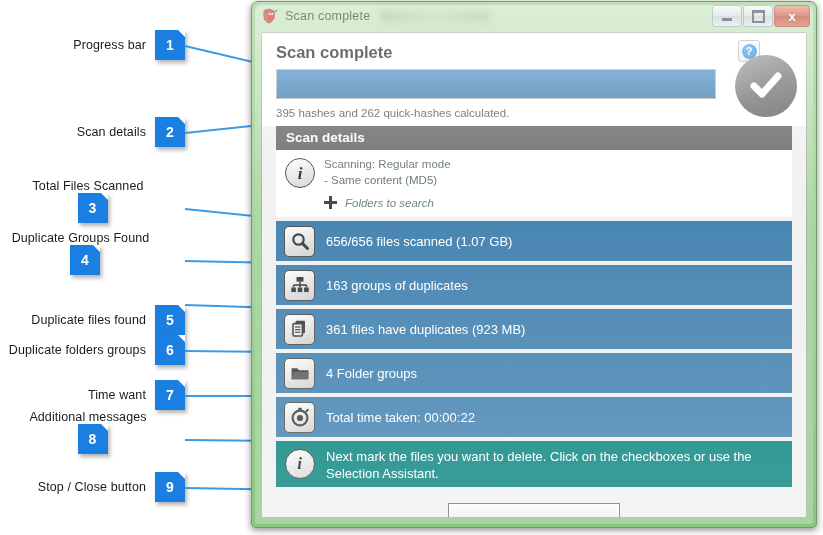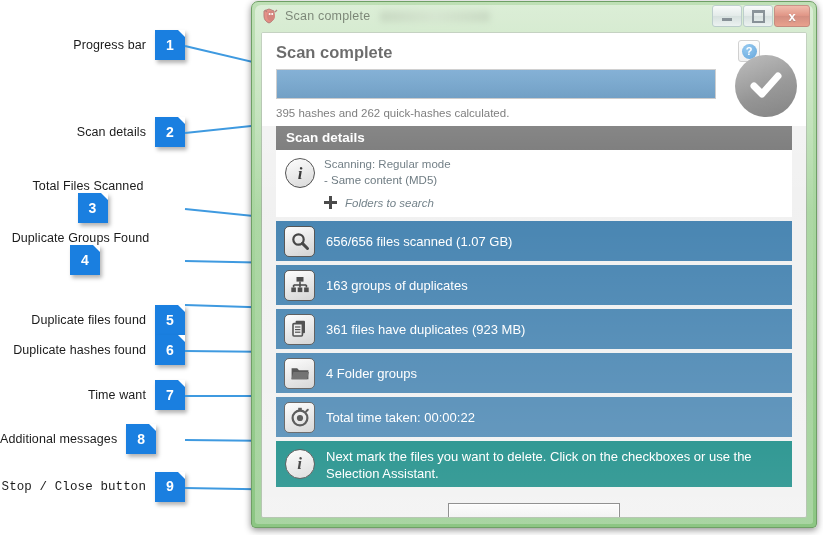--- a/index.html
+++ b/index.html
@@ -203,41 +203,41 @@
       </div>
       <div class="leader" style="left: 185px; top: 260px; width: 97.0206px; background: rgb(63, 154, 224); transform: rotate(1.18119deg);"></div>
       <div class="callout" style="top: 289px; left: 0px; width: 185px; justify-content: flex-end; margin-top: 16px;">
         <div class="ctext">Duplicate files found</div>
         <div class="badge" style="background: rgb(26, 127, 224);">
           <span>5</span>
         </div>
       </div>
       <div class="leader" style="left: 185px; top: 304px; width: 97.0464px; background: rgb(63, 154, 224); transform: rotate(1.77147deg);"></div>
       <div class="callout" style="top: 335px; left: 0px; width: 185px; justify-content: flex-end;">
-        <div class="ctext">Duplicate hashes found</div>
+        <div class="ctext">Duplicate folders groups</div>
         <div class="badge" style="background: rgb(26, 127, 224);">
           <span>6</span>
         </div>
       </div>
       <div class="leader" style="left: 185px; top: 350px; width: 97.0052px; background: rgb(63, 154, 224); transform: rotate(0.590657deg);"></div>
       <div class="callout" style="top: 380px; left: 0px; width: 185px; justify-content: flex-end;">
         <div class="ctext">Time want</div>
         <div class="badge" style="background: rgb(26, 127, 224);">
           <span>7</span>
         </div>
       </div>
       <div class="leader" style="left: 185px; top: 395px; width: 97px; background: rgb(63, 154, 224); transform: rotate(0deg);"></div>
-      <div class="callout" style="top: 424px; left: 0px; width: 185px; justify-content: flex-start;">
+      <div class="callout" style="top: 424px; left: 0px; width: 185px; justify-content: flex-end; flex-direction: column;">
         <div class="ctext">Additional messages</div>
         <div class="badge" style="background: rgb(26, 127, 224);">
           <span>8</span>
         </div>
       </div>
       <div class="leader" style="left: 185px; top: 439px; width: 97.0052px; background: rgb(63, 154, 224); transform: rotate(0.590657deg);"></div>
-      <div class="callout" style="top: 472px; left: 0px; width: 185px; justify-content: flex-end; font-family: Liberation Mono, monospace;">
+      <div class="callout" style="top: 472px; left: 0px; width: 185px; justify-content: flex-end;">
         <div class="ctext">Stop / Close button</div>
         <div class="badge" style="background: rgb(26, 127, 224);">
           <span>9</span>
         </div>
       </div>
       <div class="leader" style="left: 185px; top: 487px; width: 270.046px; background: rgb(63, 154, 224); transform: rotate(1.06091deg);"></div>
     </div>
 
   <div class="win">
 

